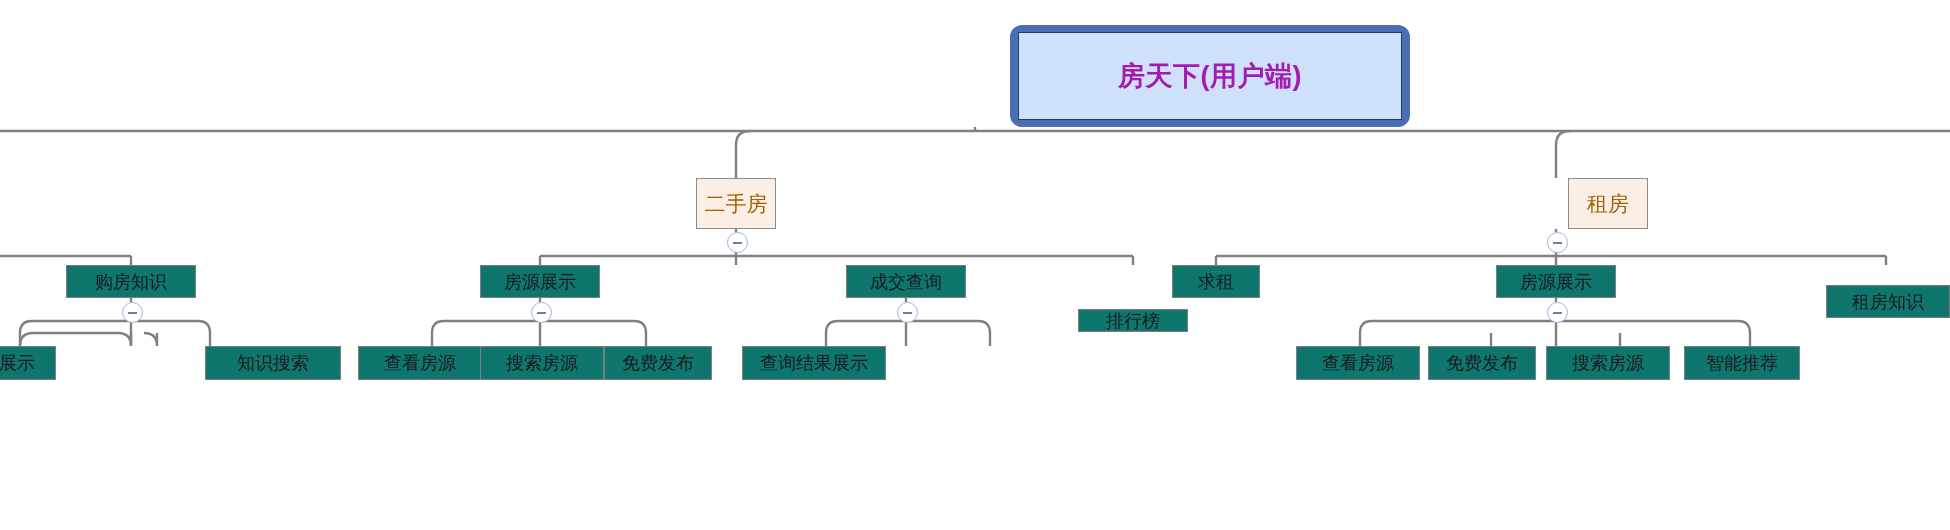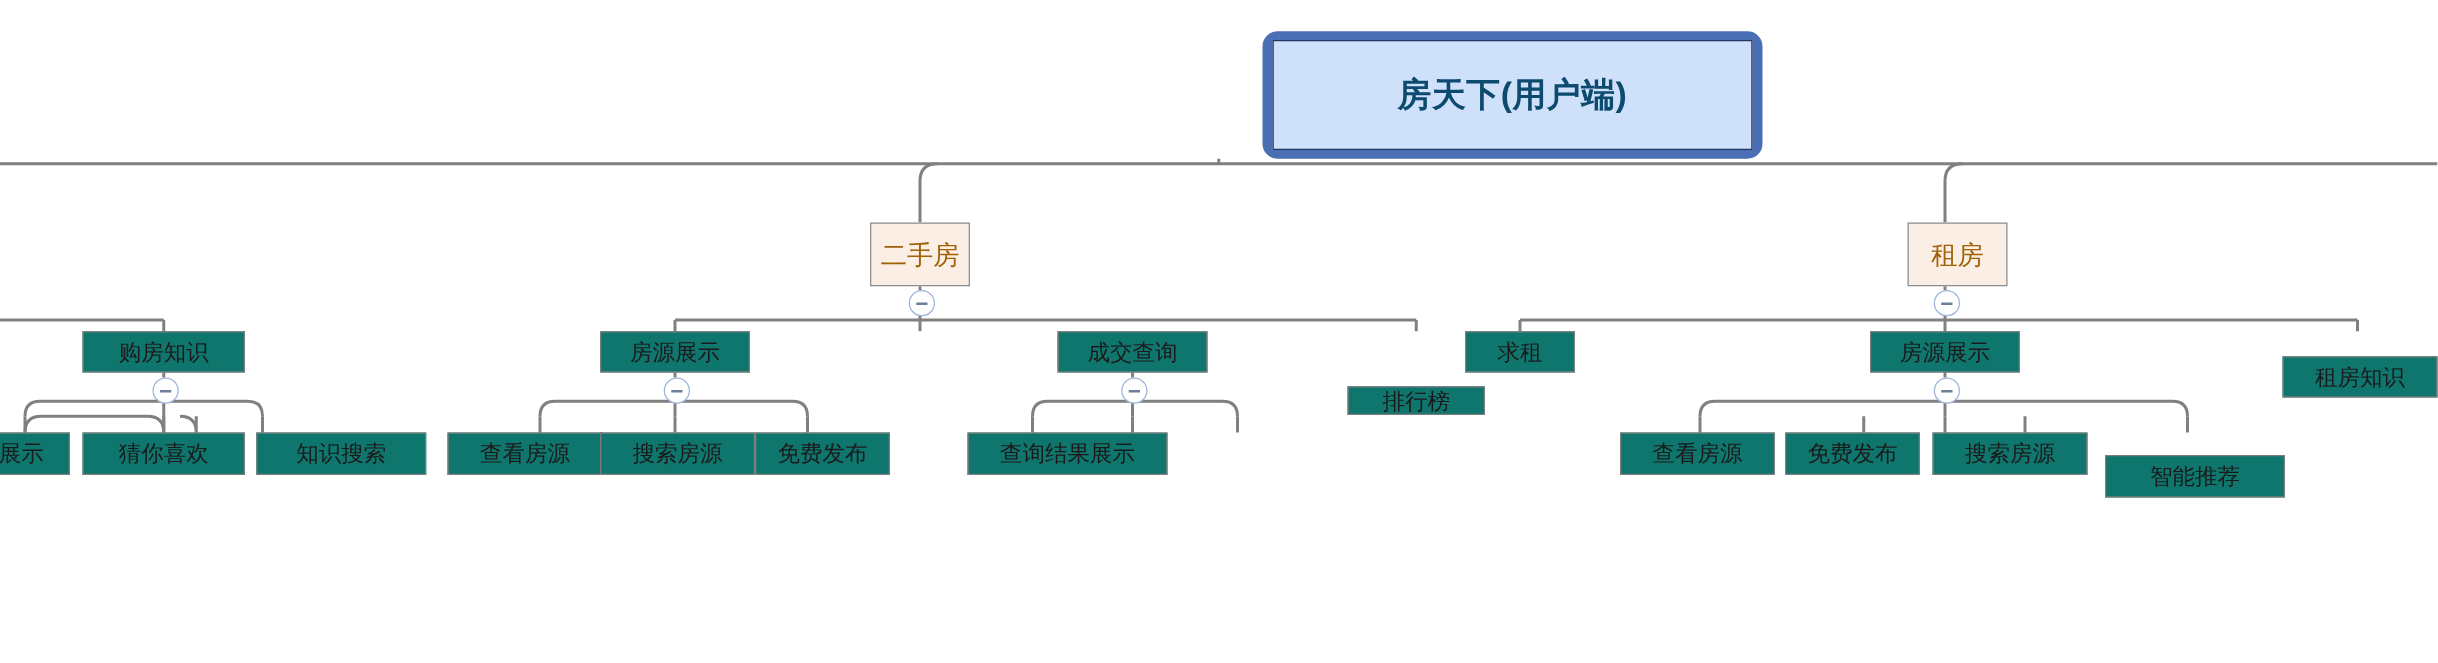--- a/index.html
+++ b/index.html
@@ -19,21 +19,21 @@
     border:3px solid #4a6fb5;
     border-radius:12px;
     background:#4a6fb5;
     padding:5px;
   }
   .node.root .inner{
     width:100%;height:100%;
     background:#cfe0fa;
     border:1.5px solid #203864;
     display:flex;align-items:center;justify-content:center;
-    font-size:27px;font-weight:bold;color:#0c4a6e;letter-spacing:.5px;
+    font-size:27px;font-weight:bold;color:#a21caf;letter-spacing:.5px;
   }
   
   .node.l2{
     background:#fbeee4;
     border:1.5px solid #8c8c8c;
     font-size:21px;color:#a16207;
   }
   
   .node.l3,.node.leaf{
     background:#0f766e;
@@ -123,21 +123,21 @@
 
   <div class="node root" style="left:1010px;top:25px;width:400px;height:102px;">
     <div class="inner">房天下(用户端)</div>
   </div>
 
   <div class="node l2" style="left:696px;top:178px;width:80px;height:51px;">二手房</div>
   <div class="collapse" style="left:727px;top:232px;">
       <i></i>
     </div>
 
-  <div class="node l2" style="left:1526px;top:178px;width:80px;height:51px;">租房</div>
+  <div class="node l2" style="left:1568px;top:178px;width:80px;height:51px;">租房</div>
   <div class="collapse" style="left:1547px;top:232px;">
       <i></i>
     </div>
 
   <div class="node l3" style="left:66px;top:265px;width:130px;height:33px;">购房知识</div>
   <div class="collapse" style="left:122px;top:302px;">
       <i></i>
     </div>
 
   <div class="node l3" style="left:480px;top:265px;width:120px;height:33px;">房源展示</div>
@@ -155,27 +155,26 @@
   <div class="node l3" style="left:1172px;top:265px;width:88px;height:33px;">求租</div>
 
   <div class="node l3" style="left:1496px;top:265px;width:120px;height:33px;">房源展示</div>
   <div class="collapse" style="left:1547px;top:302px;">
       <i></i>
     </div>
 
   <div class="node l3" style="left:1826px;top:265px;width:124px;height:33px;margin-top:20px;">租房知识</div>
 
   <div class="node leaf" style="left:-22px;top:346px;width:78px;height:34px;">展示</div>
-  <div class="node leaf" style="left:66px;top:346px;width:130px;height:34px;">猜你喜欢</div>
   <div class="node leaf" style="left:205px;top:346px;width:136px;height:34px;">知识搜索</div>
 
   <div class="node leaf" style="left:358px;top:346px;width:124px;height:34px;">查看房源</div>
   <div class="node leaf" style="left:480px;top:346px;width:124px;height:34px;">搜索房源</div>
   <div class="node leaf" style="left:604px;top:346px;width:108px;height:34px;">免费发布</div>
 
-  <div class="node leaf" style="left:774px;top:346px;width:160px;height:34px;">查询结果展示</div>
+  <div class="node leaf" style="left:742px;top:346px;width:144px;height:34px;">查询结果展示</div>
 
   <div class="node leaf" style="left:1296px;top:346px;width:124px;height:34px;">查看房源</div>
   <div class="node leaf" style="left:1428px;top:346px;width:108px;height:34px;">免费发布</div>
   <div class="node leaf" style="left:1546px;top:346px;width:124px;height:34px;">搜索房源</div>
-  <div class="node leaf" style="left:1684px;top:364px;width:144px;height:34px;">智能推荐</div>
+  <div class="node leaf" style="left:1684px;top:346px;width:116px;height:34px;">智能推荐</div>
 
 </div>
 
 </body></html>

